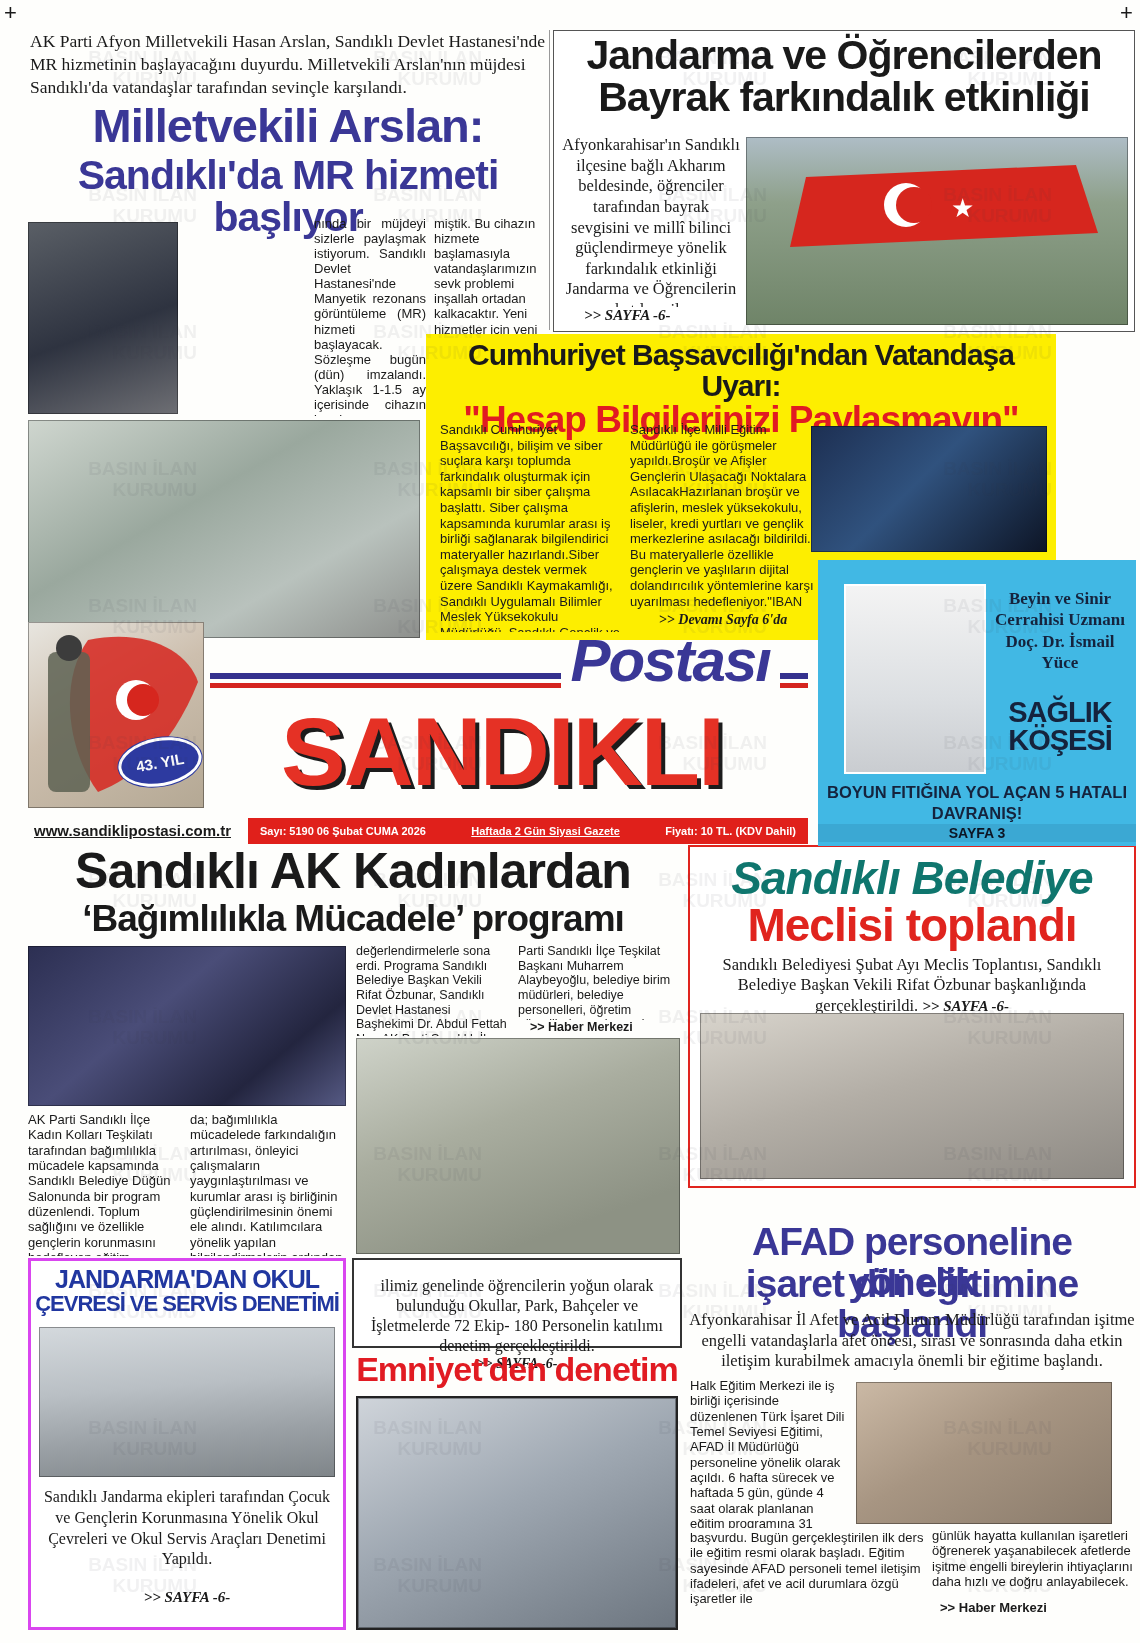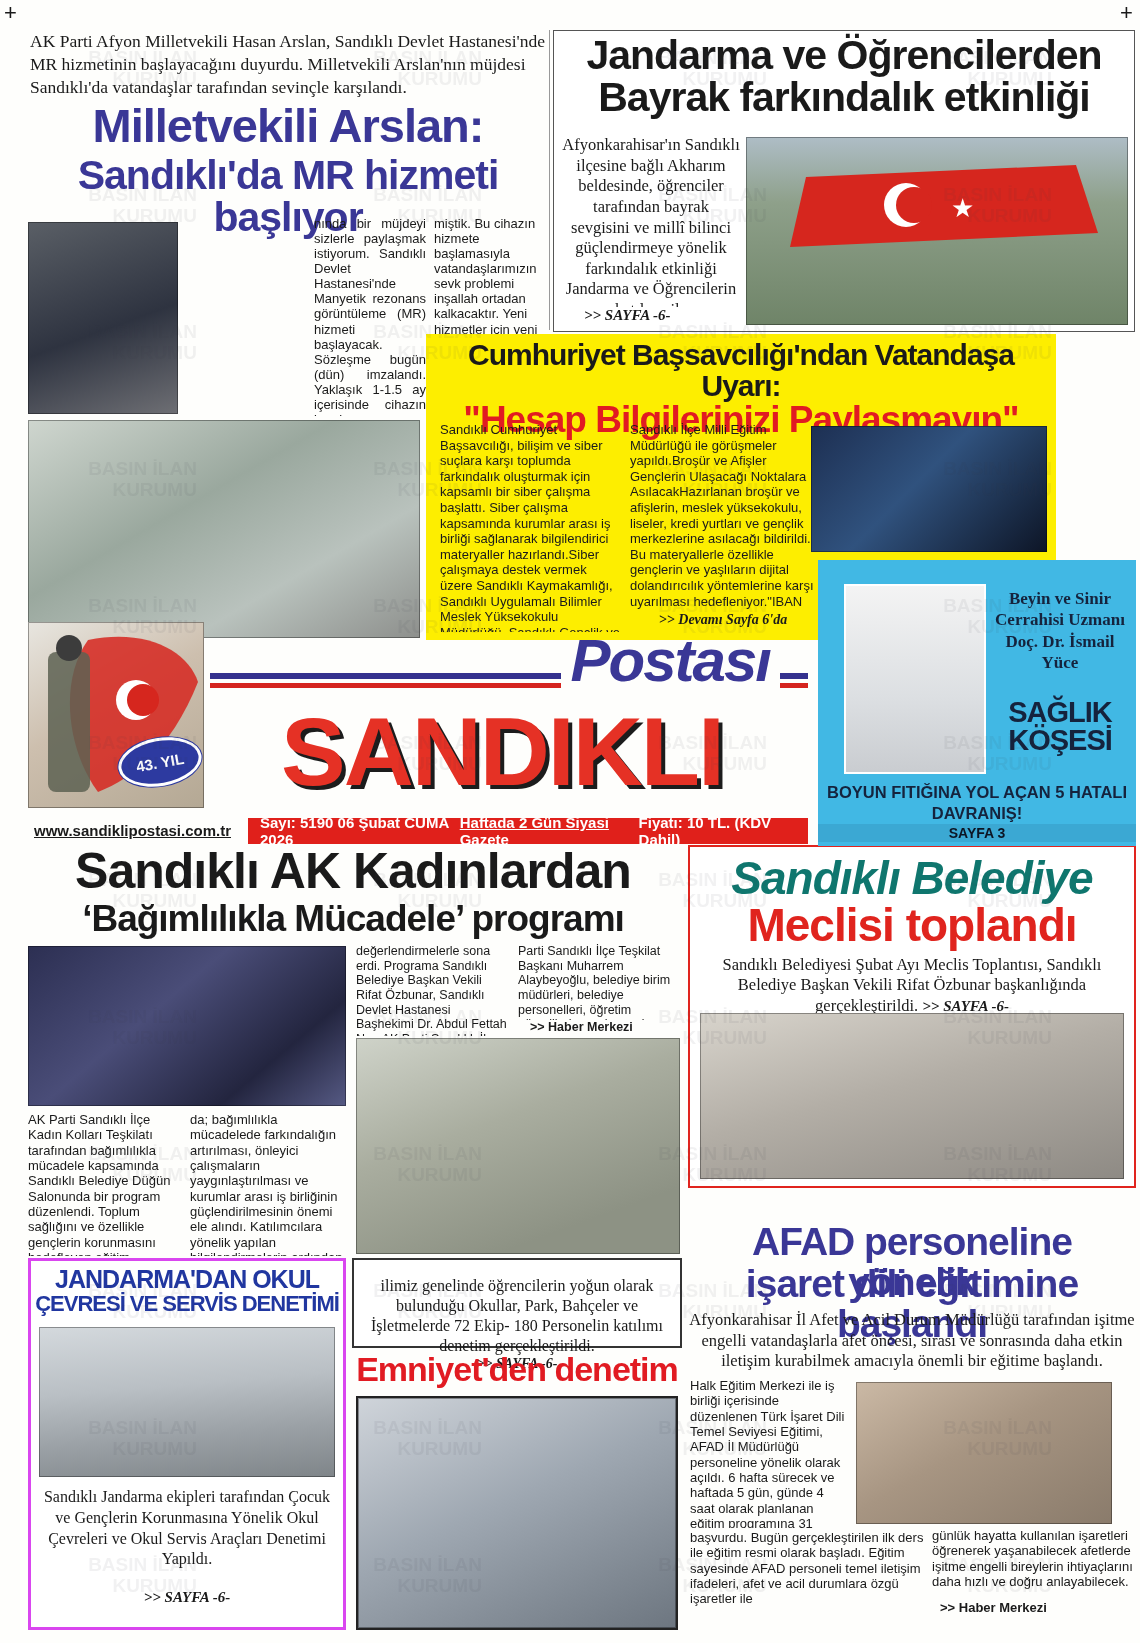--- a/index.html
+++ b/index.html
@@ -195,21 +195,21 @@
   <div class="abs" style="left:210px;top:634px;width:598px;display:flex;align-items:flex-end;gap:10px;">
     <div class="rule-line"></div>
     <div style="font-size:60px;font-weight:bold;font-style:italic;color:var(--purple);letter-spacing:-2px;line-height:.9;">Postası</div>
     <div class="rule-line" style="flex:0 0 28px;"></div>
   </div>
   <div class="abs center" style="left:196px;top:682px;width:612px;font-size:97px;font-weight:bold;color:var(--mast-red);
        letter-spacing:-2px;line-height:1;text-shadow:4px 4px 0 #1c1c1c;margin-top:21px;">SANDIKLI</div>
 
   <div class="abs" style="left:34px;top:822px;width:212px;font-size:15px;font-weight:bold;text-decoration:underline;">www.sandiklipostasi.com.tr</div>
   <div class="abs" style="left:248px;top:818px;width:560px;height:26px;background:#e0201b;color:#fff;display:flex;
-       align-items:center;justify-content:space-between;padding:6px 12px;box-sizing:border-box;font-weight:bold;font-size:15px;">
+       align-items:center;justify-content:space-between;padding:6px 12px;box-sizing:border-box;font-weight:bold;font-size:11px;">
     <span>Sayı: 5190  06 Şubat CUMA 2026</span>
     <span style="text-decoration:underline;">Haftada 2 Gün Siyasi Gazete</span>
     <span>Fiyatı: 10 TL. (KDV  Dahil)</span>
   </div>
 
   <div class="abs hl center" style="left:24px;top:846px;width:658px;font-size:50px;">Sandıklı AK Kadınlardan</div>
   <div class="abs hl center" style="left:24px;top:900px;width:658px;font-size:37px;">‘Bağımlılıkla Mücadele’ programı</div>
 
   <div class="abs photo" style="left:28px;top:946px;width:318px;height:160px;background:linear-gradient(140deg,#2c2f52,#4a4d78 40%,#23253f 75%,#565a84);"></div>
 

